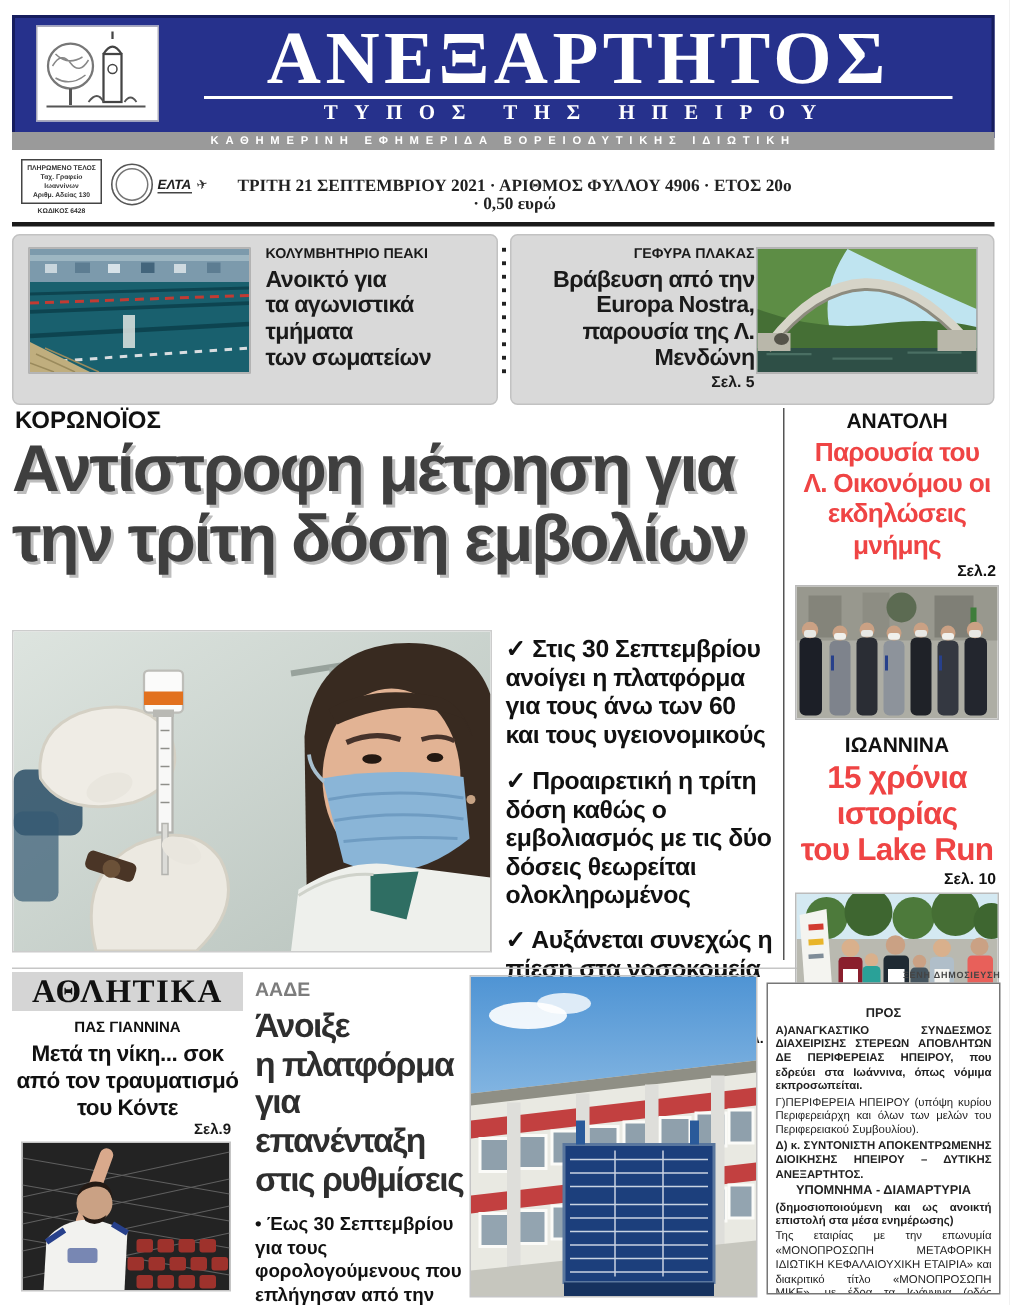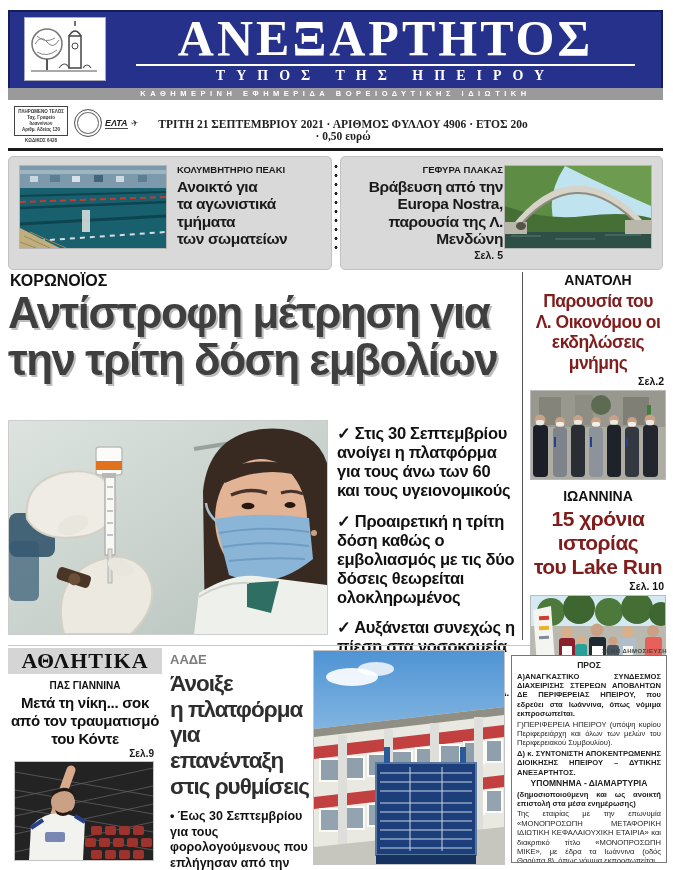--- a/index.html
+++ b/index.html
@@ -62,42 +62,42 @@
     text-shadow:2px 2px 0 #bdbdbd;}
   #lead-photo{position:absolute;left:8px;top:420px;width:320px;height:215px;border:1px solid #ccc;box-sizing:border-box;}
   #lead-bullets{position:absolute;left:337px;top:424px;width:180px;}
   #lead-bullets p{margin:0 0 11px 0;font-size:16.5px;font-weight:bold;line-height:1.16;letter-spacing:-0.3px;color:#111;}
   #lead-more{text-align:right;font-size:9.5px;font-weight:bold;color:#111;margin-top:2px;}
   #v-rule{position:absolute;left:522px;top:272px;width:1px;height:368px;background:#555;}
   #h-rule-bottom{position:absolute;left:8px;top:645px;width:655px;height:1px;background:#c6c6c6;}
   
   #right-col{position:absolute;left:530px;top:270px;width:136px;}
   .rc-kicker{font-size:14px;font-weight:bold;text-align:center;color:#111;margin-top:2px;}
-  .rc-headline{font-size:17.5px;font-weight:bold;text-align:center;line-height:1.18;letter-spacing:-0.5px;color:#7f1d1d;margin-top:3px;}
+  .rc-headline{font-size:17.5px;font-weight:bold;text-align:center;line-height:1.18;letter-spacing:-0.5px;color:#ef4444;margin-top:3px;}
   #rc2-headline{font-size:21px;line-height:1.15;}
   .rc-page{text-align:right;font-size:10.5px;font-weight:bold;margin:1px 2px 3px 0;}
   .rc-photo{width:136px;height:90px;border:1px solid #bbb;box-sizing:border-box;display:block;}
   #rc-story2{margin-top:8px;}
   
   #sports-col{position:absolute;left:8px;top:648px;width:154px;}
   #sports-band{background:#d5d5d5;height:26px;text-align:center;
     font-family:"Liberation Serif", serif;font-size:22px;font-weight:bold;line-height:26px;letter-spacing:1px;color:#111;}
   #sports-kicker{text-align:center;font-size:10px;font-weight:bold;margin-top:6px;}
   #sports-headline{text-align:center;font-size:15px;font-weight:bold;line-height:1.2;letter-spacing:-0.3px;margin-top:3px;}
   #sports-page{text-align:right;font-size:10px;font-weight:bold;margin:0 8px 2px 0;}
   #sports-photo{width:140px;height:100px;margin-left:6px;border:1px solid #c5c5c5;box-sizing:border-box;display:block;}
   #aade-col{position:absolute;left:170px;top:652px;width:142px;}
   #aade-kicker{font-size:13px;font-weight:bold;color:#7c7c7c;}
   #aade-headline{font-size:22.5px;font-weight:bold;line-height:1.14;letter-spacing:-1px;color:#2e2e2e;margin-top:4px;}
   #aade-bullet{font-size:12.5px;font-weight:bold;line-height:1.25;margin-top:10px;color:#111;}
   #building-photo{position:absolute;left:313px;top:650px;width:192px;height:215px;border:1px solid #c5c5c5;box-sizing:border-box;}
   
   #announce{position:absolute;left:511px;top:648px;width:156px;}
   #announce-label{text-align:right;font-size:6px;font-weight:bold;color:#444;letter-spacing:0.5px;}
-  #announce-box{border:1px solid #777;margin-top:1px;padding:4px 5px;box-sizing:border-box;height:208px;overflow:hidden;background:#fff;}
+  #announce-box{border:1px solid #777;margin-top:1px;padding:14px 5px;box-sizing:border-box;height:208px;overflow:hidden;background:#fff;}
   #announce-box .hd{text-align:center;font-size:8.5px;font-weight:bold;margin:0 0 1px 0;}
   #announce-box p{margin:0 0 1px 0;font-size:7.6px;line-height:1.24;text-align:justify;color:#222;}
   #announce-box p.b{font-weight:bold;}
   svg{display:block;}
 </style>
 </head>
 <body>
 
 <div id="page">
 

